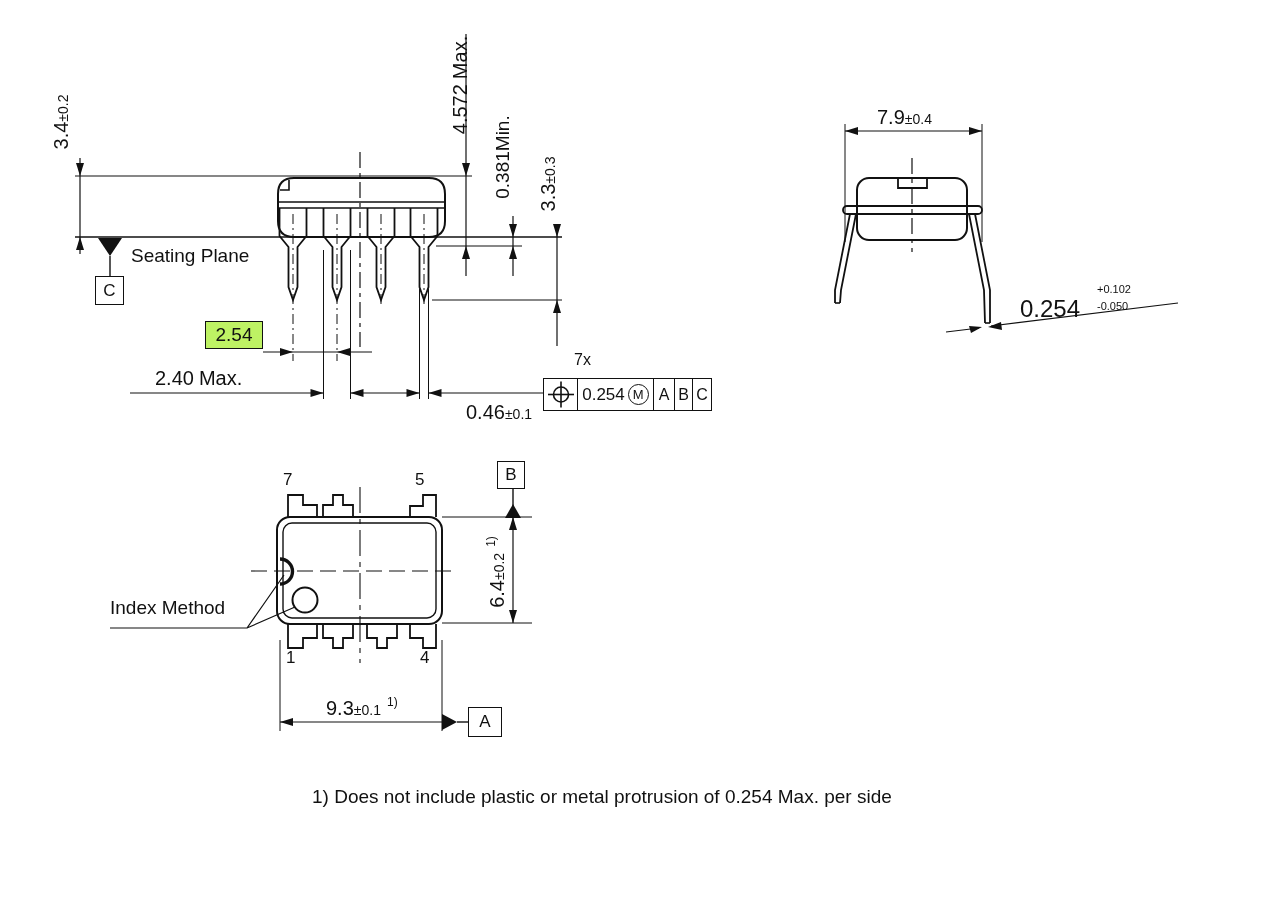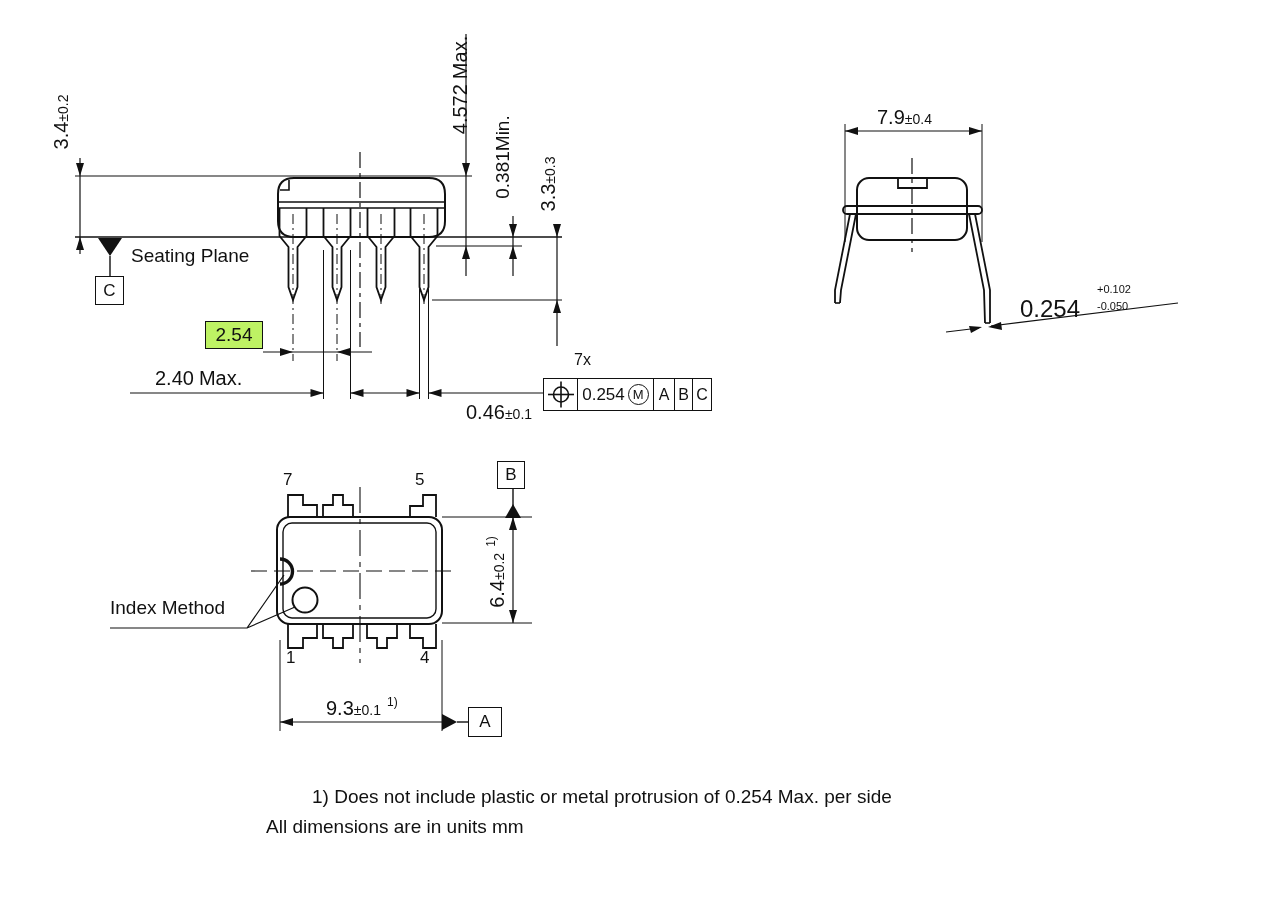--- a/index.html
+++ b/index.html
@@ -235,15 +235,14 @@
     <span>A</span>
   </div>
   <div class="lbl rot" style="left:496px; top:572px;">
     <span class="dim">6.4</span><span class="tol">±0.2</span><span class="sup">1)</span>
   </div>
   <div class="lbl" style="left:326px; top:695px;">
     <span class="dim">9.3</span><span class="tol">±0.1</span><span class="sup">1)</span>
   </div>
 
   <div class="note" style="left:266px; top:786px;margin-left:46px;">1) Does not include plastic or metal protrusion of 0.254 Max. per side</div>
-  <div class="note" style="left:266px; top:816px;">All dimensions are in units mm</div>
 
 </div>
 
 </body></html>

